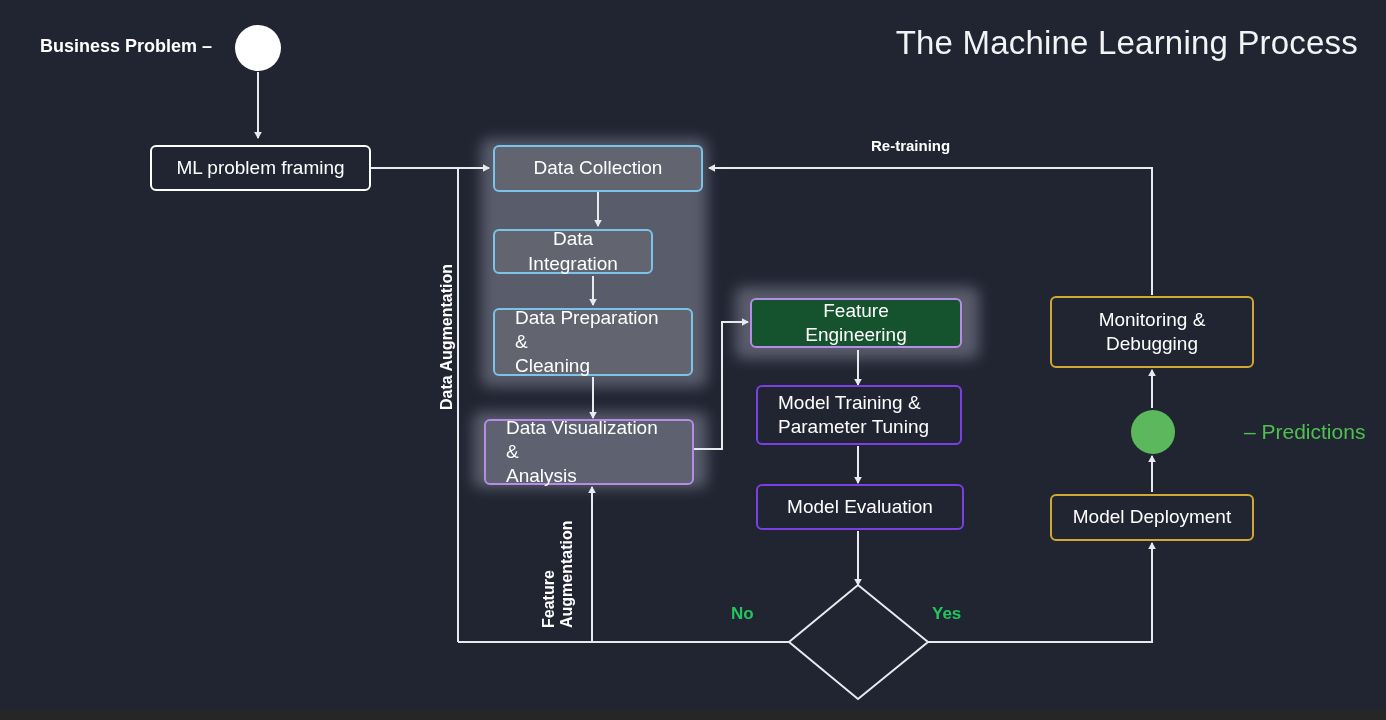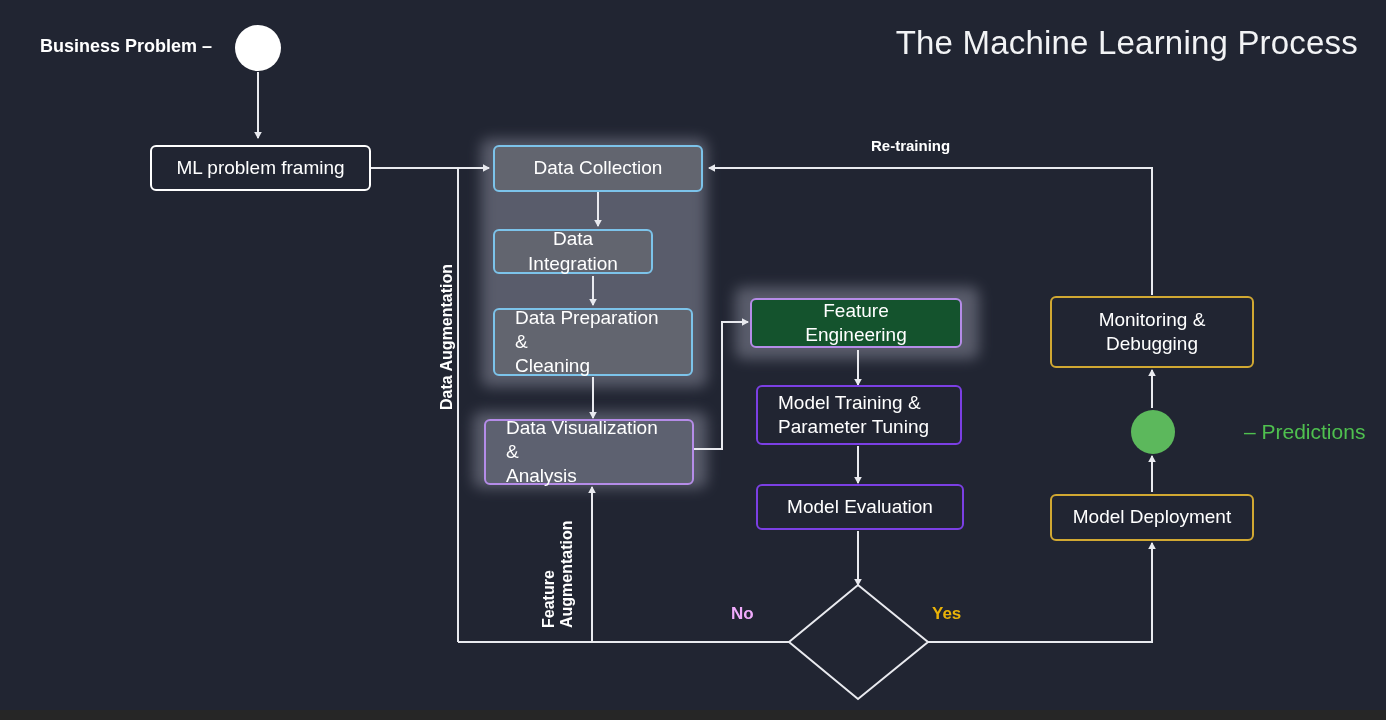--- a/index.html
+++ b/index.html
@@ -65,22 +65,22 @@
   .n-orange{border-color:#d1a832;background:transparent;}
 
   
   .dot{position:absolute;border-radius:50%;}
   .dot-white{background:#ffffff;}
   .dot-green{background:#5cb85c;}
 
   
   .lbl{position:absolute;color:#ffffff;font-size:17px;white-space:nowrap;}
   .lbl-bold{font-weight:bold;}
-  .lbl-green{color:#eab308;}
-  .lbl-orange{color:#f0abfc;}
+  .lbl-green{color:#22c55e;}
+  .lbl-orange{color:#22c55e;}
   .lbl-pred{color:#4fc04f;font-size:21px;}
   .rot{
     position:absolute;color:#ffffff;font-size:16px;font-weight:bold;
     transform:rotate(-90deg);
     transform-origin:left top;
     white-space:pre-line;
     line-height:1.15;
   }
 
   

